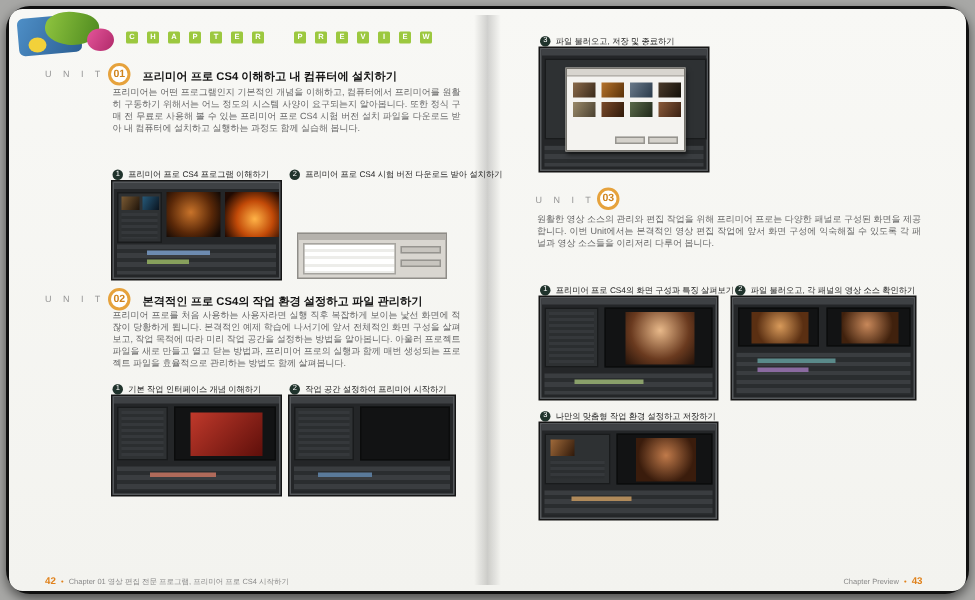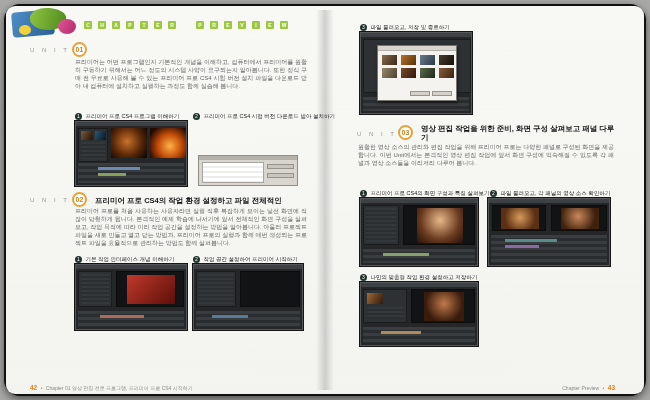--- a/index.html
+++ b/index.html
@@ -49,20 +49,21 @@
     <div class="abs" style="left:0;top:3px;width:42px;height:25px;background:linear-gradient(120deg,#4e8fc7,#2b5e92);border-radius:4px;transform:rotate(-5deg)"></div>
     <div class="abs" style="left:18px;top:0;width:36px;height:22px;background:linear-gradient(100deg,#8fc43f,#4e8a1f);border-radius:50% 40% 55% 45%;transform:rotate(6deg)"></div>
     <div class="abs" style="left:46px;top:11px;width:18px;height:15px;background:linear-gradient(120deg,#e5559a,#b02a6a);border-radius:50%"></div>
     <div class="abs" style="left:7px;top:17px;width:12px;height:10px;background:#f2d13a;border-radius:50%"></div>
   </div>
 
   <div class="abs letters" id="letters" style="left:84px;top:13px"><span class="ltile">C</span><span class="ltile">H</span><span class="ltile">A</span><span class="ltile">P</span><span class="ltile">T</span><span class="ltile">E</span><span class="ltile">R</span><span class="lgap"></span><span class="ltile">P</span><span class="ltile">R</span><span class="ltile">E</span><span class="ltile">V</span><span class="ltile">I</span><span class="ltile">E</span><span class="ltile">W</span></div>
 
   <div class="abs unitlbl" style="left:30px;top:47px">U N I T</div>
   <div class="abs unitnum" style="left:72px;top:42px">01</div>
+  <div class="abs unittitle" style="left:95px;top:46px;width:215px">프리미어 프로 CS4 이해하고 내 컴퓨터에 설치하기</div>
   <div class="abs bodytxt" style="left:75px;top:59px;width:232px">프리미어는 어떤 프로그램인지 기본적인 개념을 이해하고, 컴퓨터에서 프리미어를 원활히 구동하기 위해서는 어느 정도의 시스템 사양이 요구되는지 알아봅니다. 또한 정식 구매 전 무료로 사용해 볼 수 있는 프리미어 프로 CS4 시험 버전 설치 파일을 다운로드 받아 내 컴퓨터에 설치하고 실행하는 과정도 함께 실습해 봅니다.</div>
 
   <div class="abs cap" style="left:75px;top:113px">
     <span class="cnum">1</span>
     <span>프리미어 프로 CS4 프로그램 이해하기</span>
   </div>
   <div class="abs cap" style="left:193px;top:113px">
     <span class="cnum">2</span>
     <span>프리미어 프로 CS4 시험 버전 다운로드 받아 설치하기</span>
   </div>
@@ -84,21 +85,21 @@
 
   <div class="abs" style="left:198px;top:155px;width:100px;height:31px;background:#d9d6d0;border:1px solid #8f8d88">
     <div class="abs" style="left:0;top:0;right:0;height:4px;background:#b5b2ac"></div>
     <div class="abs" style="left:3px;top:6px;width:62px;height:21px;background:repeating-linear-gradient(180deg,#ffffff 0 3px,#ededea 3px 5px);border:1px solid #a6a49f"></div>
     <div class="abs" style="right:3px;top:8px;width:27px;height:5px;background:#c8c5bf;border:1px solid #96948f"></div>
     <div class="abs" style="right:3px;top:17px;width:27px;height:5px;background:#c8c5bf;border:1px solid #96948f"></div>
   </div>
 
   <div class="abs unitlbl" style="left:30px;top:197px">U N I T</div>
   <div class="abs unitnum" style="left:72px;top:192px">02</div>
-  <div class="abs unittitle" style="left:95px;top:196px;width:215px">프리미어 프로 CS4의 작업 환경 설정하고 파일 전체적인</div>
+  <div class="abs unittitle" style="left:95px;top:196px;width:215px">본격적인 프로 CS4의 작업 환경 설정하고 파일 관리하기</div>
   <div class="abs bodytxt" style="left:75px;top:208px;width:232px">프리미어 프로를 처음 사용하는 사용자라면 실행 직후 복잡하게 보이는 낯선 화면에 적잖이 당황하게 됩니다. 본격적인 예제 학습에 나서기에 앞서 전체적인 화면 구성을 살펴보고, 작업 목적에 따라 미리 작업 공간을 설정하는 방법을 알아봅니다. 아울러 프로젝트 파일을 새로 만들고 열고 닫는 방법과, 프리미어 프로의 실행과 함께 매번 생성되는 프로젝트 파일을 효율적으로 관리하는 방법도 함께 살펴봅니다.</div>
 
   <div class="abs cap" style="left:75px;top:256px">
     <span class="cnum">1</span>
     <span>기본 작업 인터페이스 개념 이해하기</span>
   </div>
   <div class="abs cap" style="left:193px;top:256px">
     <span class="cnum">2</span>
     <span>작업 공간 설정하여 프리미어 시작하기</span>
   </div>
@@ -150,21 +151,20 @@
       <div class="abs" style="left:23px;top:22px;width:15px;height:10px;background:linear-gradient(120deg,#7a4a2a,#30190a)"></div>
       <div class="abs" style="left:42px;top:22px;width:15px;height:10px;background:linear-gradient(120deg,#5a6a4a,#20281a)"></div>
       <div class="abs" style="left:61px;top:22px;width:15px;height:10px;background:linear-gradient(120deg,#8a5a3a,#3a2112)"></div>
       <div class="abs" style="right:26px;bottom:4px;width:20px;height:5px;background:#d4d1cb;border:1px solid #96948f"></div>
       <div class="abs" style="right:4px;bottom:4px;width:20px;height:5px;background:#d4d1cb;border:1px solid #96948f"></div>
     </div>
   </div>
 
   <div class="abs unitlbl" style="left:357px;top:131px">U N I T</div>
   <div class="abs unitnum" style="left:398px;top:125px">03</div>
-  <div class="abs unittitle" style="left:421px;top:124px;width:196px">영상 편집 작업을 위한 준비, 화면 구성 살펴보고 패널 다루기</div>
   <div class="abs bodytxt" style="left:358px;top:144px;width:256px">원활한 영상 소스의 관리와 편집 작업을 위해 프리미어 프로는 다양한 패널로 구성된 화면을 제공합니다. 이번 Unit에서는 본격적인 영상 편집 작업에 앞서 화면 구성에 익숙해질 수 있도록 각 패널과 영상 소스들을 이리저리 다루어 봅니다.</div>
 
   <div class="abs cap" style="left:360px;top:190px">
     <span class="cnum">1</span>
     <span>프리미어 프로 CS4의 화면 구성과 특징 살펴보기</span>
   </div>
   <div class="abs cap" style="left:490px;top:190px">
     <span class="cnum">2</span>
     <span>파일 불러오고, 각 패널의 영상 소스 확인하기</span>
   </div>

